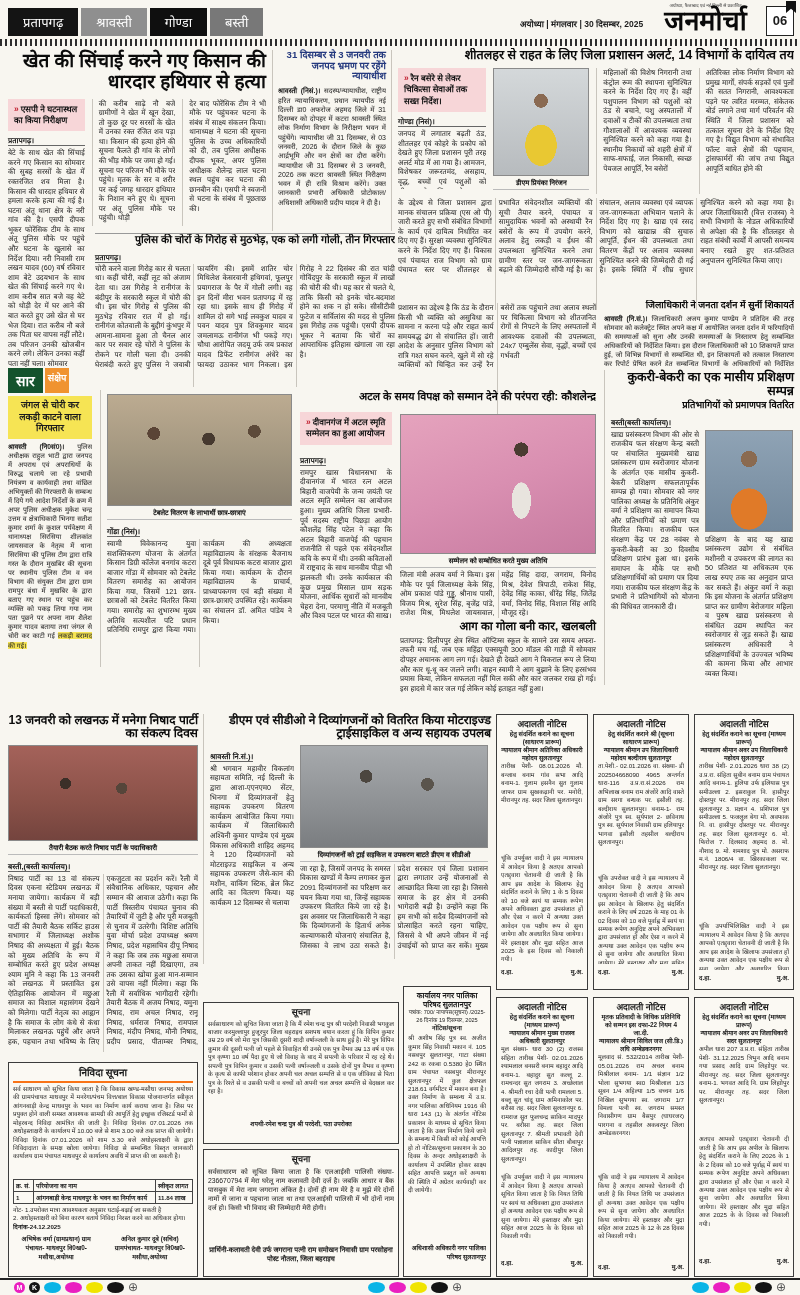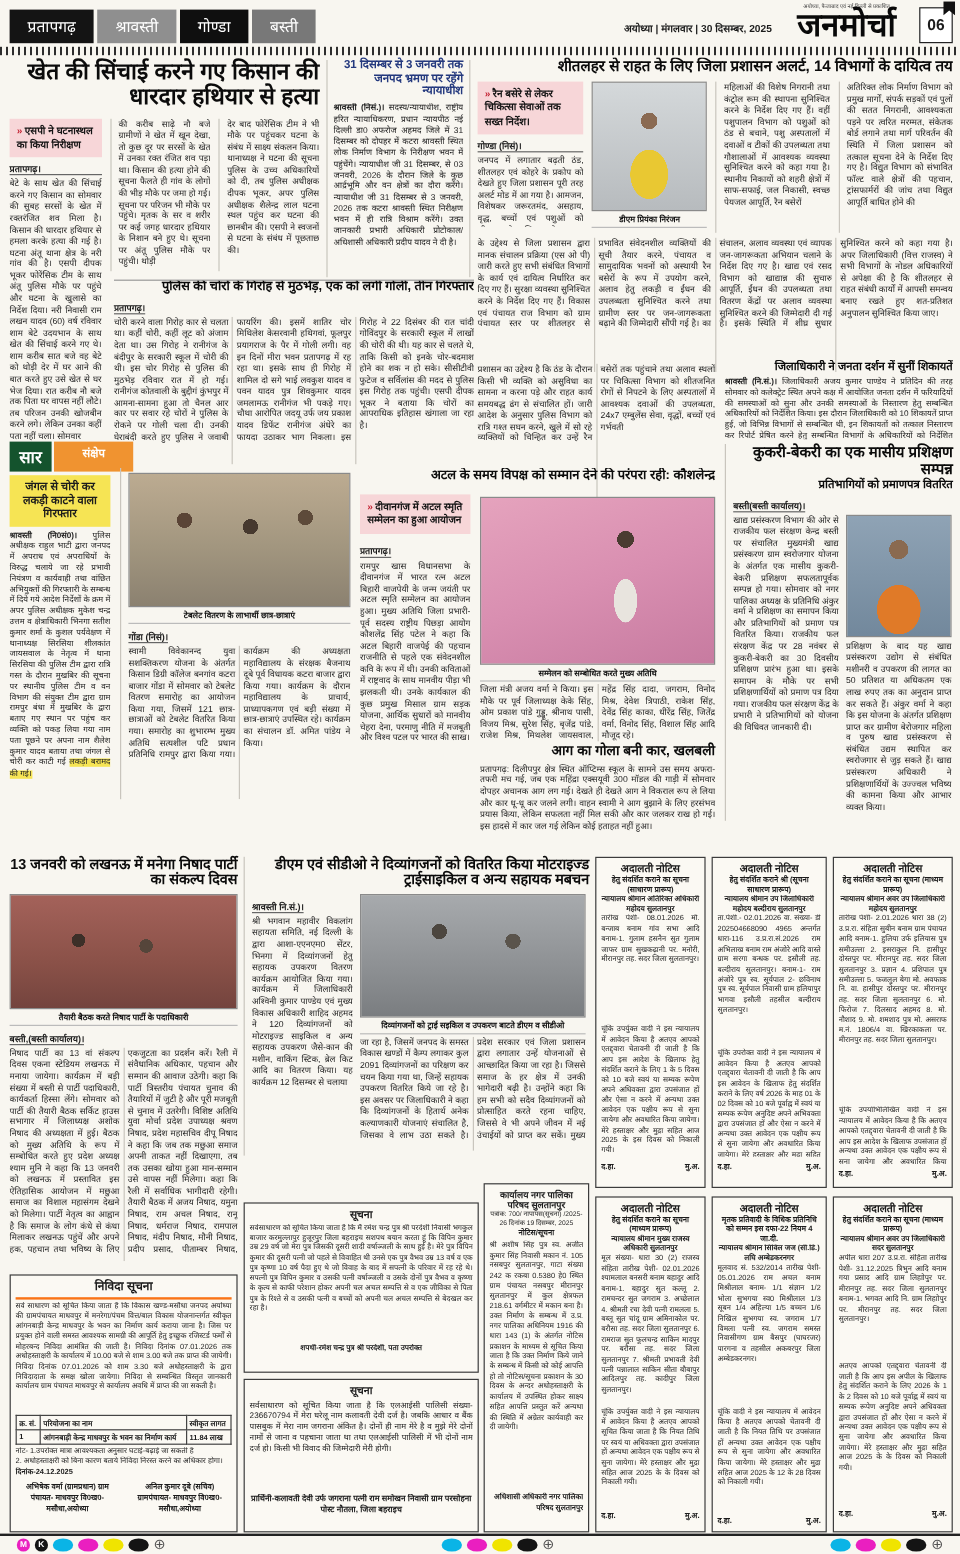--- a/index.html
+++ b/index.html
@@ -30,21 +30,21 @@
   .dots{position:absolute;left:0;top:39px;width:800px;height:7px;
         background:repeating-linear-gradient(90deg,#2e2e2e 0 2px,transparent 2px 5px);}
   .masthead{font-weight:900;font-size:27px;letter-spacing:0px;color:#090909;line-height:1;}
   .pagebox{position:absolute;right:6px;top:6px;width:26px;height:28px;border:1.5px solid #222;background:#fff;
            font-weight:800;font-size:13px;text-align:center;line-height:28px;}
   .flag{position:absolute;right:-3px;top:-6px;width:10px;height:12px;background:#111;
         clip-path:polygon(0 0,100% 0,100% 100%,50% 65%,0 100%);}
   
   .saartabs{display:flex;gap:2px;margin-bottom:3px;}
   .saar1{background:#14532d;color:#fff;font-weight:800;font-size:14px;padding:3px 8px;}
-  .saar2{background:#f09330;color:#fff;font-weight:800;font-size:9.5px;padding:3px 24px;}
+  .saar2{background:#f09330;color:#fff;font-weight:800;font-size:9.5px;padding:3px 3px;}
   .ybox{background:#f6e454;font-weight:800;font-size:9.3px;text-align:center;line-height:1.25;padding:4px 2px;margin-bottom:3px;}
   .yhl{background:#f6e454;}
   
   .ph-dm{background:radial-gradient(ellipse 26px 34px at 50% 72%,#e9c832 60%,rgba(0,0,0,0) 61%),
          radial-gradient(circle 11px at 50% 30%,#8a6a52 62%,rgba(0,0,0,0) 63%),
          linear-gradient(#d4d8da,#b7bbbe);}
   .ph-grp{background:radial-gradient(circle 9px at 25% 35%,#5a4436 70%,rgba(0,0,0,0) 71%),
           radial-gradient(circle 9px at 55% 40%,#46392f 70%,rgba(0,0,0,0) 71%),
           radial-gradient(circle 9px at 80% 33%,#5d4a3a 70%,rgba(0,0,0,0) 71%),
           linear-gradient(180deg,#bcab91 0%,#a2967f 55%,#8b8170 100%);}
@@ -226,21 +226,21 @@
     <div class="nt">नोट- 1.उपरोक्त मात्रा आवश्यकता अनुसार घटाई-बढ़ाई जा सकती है</div>
     <div class="nt">2. अधोहस्ताक्षरी को बिना कारण बताये निविदा निरस्त करने का अधिकार होगा।</div>
     <div class="nt" style="font-weight:700;">दिनांक-24.12.2025</div>
     <div class="sigrow">
       <div style="width:48%;text-align:center;">अभिषेक वर्मा (ग्रामप्रधान) ग्राम पंचायत- माधवपुर वि0ख0-मसौधा,अयोध्या</div>
       <div style="width:48%;text-align:center;">अनिल कुमार दूबे (सचिव) ग्रामपंचायत- माधवपुर वि0ख0-मसौधा,अयोध्या</div>
     </div>
   </div>
 
   <div class="abs" style="left:203px;top:714px;width:288px;border-left:1px solid #c9c5bd;padding-left:6px;box-sizing:border-box;">
-    <div class="hl" style="font-size:12px;">डीएम एवं सीडीओ ने दिव्यांगजनों को वितरित किया मोटराइज्ड ट्राईसाइकिल व अन्य सहायक मबचन</div>
+    <div class="hl" style="font-size:12px;">डीएम एवं सीडीओ ने दिव्यांगजनों को वितरित किया मोटराइज्ड ट्राईसाइकिल व अन्य सहायक उपलब</div>
     <div style="display:flex;gap:6px;margin-top:4px;">
       <div style="width:84px;">
         <div class="dl" style="font-size:7.5px;border-bottom:1px solid #666;display:inline-block;margin-bottom:2px;">श्रावस्ती नि.सं.)।</div>
         <div class="b" style="height:200px;">श्री भगवान महावीर विकलांग सहायता समिति, नई दिल्ली के द्वारा आशा-एएनएम0 सेंटर, भिनगा में दिव्यांगजनों हेतु सहायक उपकरण वितरण कार्यक्रम आयोजित किया गया। कार्यक्रम में जिलाधिकारी अश्विनी कुमार पाण्डेय एवं मुख्य विकास अधिकारी शाहिद अहमद ने 120 दिव्यांगजनों को मोटराइज्ड साइकिल व अन्य सहायक उपकरण जैसे-कान की मशीन, वाकिंग स्टिक, ब्रेल किट आदि का वितरण किया। यह कार्यक्रम 12 दिसम्बर से चलाया</div>
       </div>
       <div style="width:188px;">
         <div class="ph ph-div" style="width:188px;height:103px;"></div>
         <div class="cap">दिव्यांगजनों को ट्राई सइकिल व उपकरण बाटते डीएम व सीडीओ</div>
         <div class="b cols2" style="height:95px;margin-top:2px;">जा रहा है, जिसमें जनपद के समस्त विकास खण्डों में कैम्प लगाकर कुल 2091 दिव्यांगजनों का परिक्षण कर चयन किया गया था, जिन्हें सहायक उपकरण वितरित किये जा रहे है। इस अवसर पर जिलाधिकारी ने कहा कि दिव्यांगजनों के हितार्थ अनेक कल्याणकारी योजनाएं संचालित है, जिसका वे लाभ उठा सकते है। प्रदेश सरकार एवं जिला प्रशासन द्वारा लगातार उन्हें योजनाओं से आच्छादित किया जा रहा है। जिससे समाज के हर क्षेत्र में उनकी भागेदारी बढ़ी है। उन्होंने कहा कि हम सभी को सदैव दिव्यांगजनों को प्रोत्साहित करते रहना चाहिए, जिससे वे भी अपने जीवन में नई उंचाईयों को प्राप्त कर सकें। मुख्य विकास अधिकारी ने कहा कि इन उपकरणों से दिव्यांगजनों को दैनिक जीवन में चलने-फिरने और आत्मनिर्भर बनने में काफी सहूलियत मिलेगी। इसके अलावा दिव्यांगजनों को अन्य सरकारी योजनाओं का लाभ लगातार उपलब्ध कराया जा रहा है, ताकि वे सम्मान की मुख्यधारा से जुड़ सकें।</div>
       </div>

